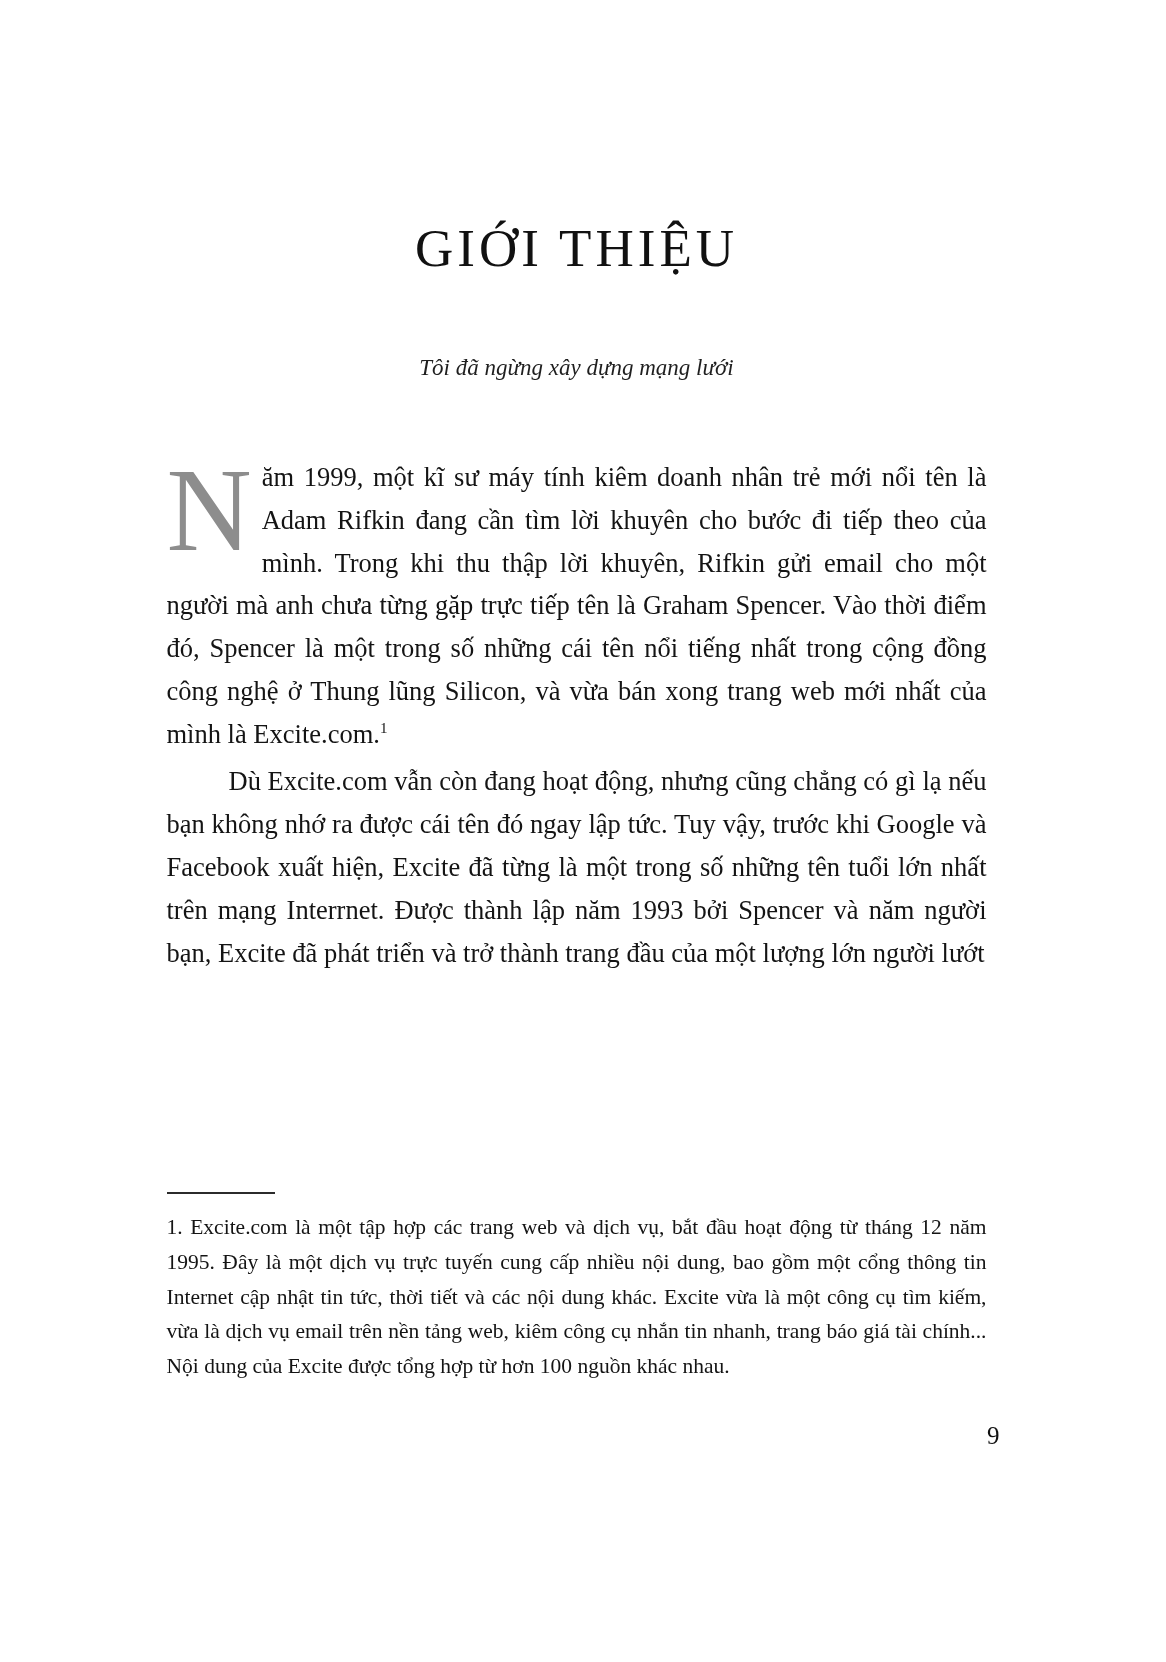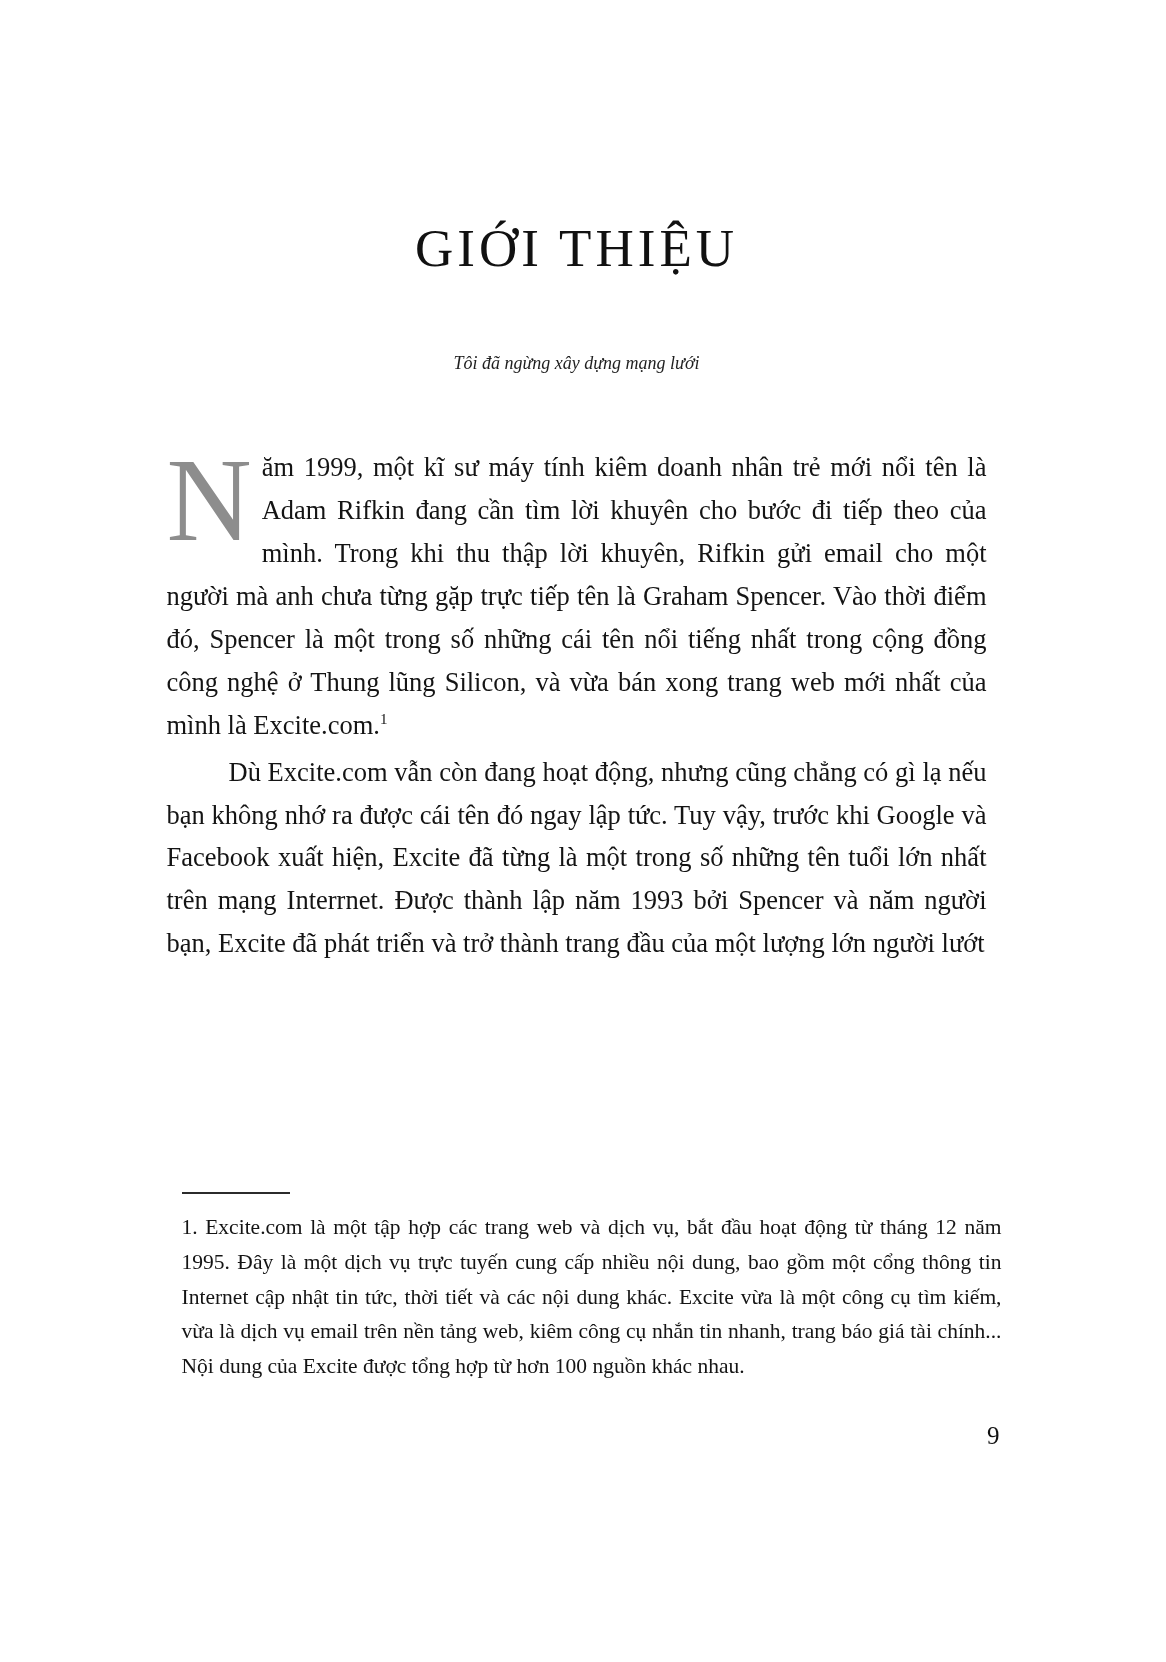--- a/index.html
+++ b/index.html
@@ -31,21 +31,21 @@
     font-family: "Liberation Serif", serif;
     font-weight: 400;
     font-size: 53px;
     letter-spacing: 4px;
     color: #111111;
   }
   .epigraph {
     margin-top: 68px;
     text-align: center;
     font-style: italic;
-    font-size: 18px;
+    font-size: 23px;
     line-height: 1.9;
     color: #1f1f1f;
   }
   .epigraph .line {
     display: block;
   }
   .body-text {
     margin-top: 66px;
     font-size: 26.5px;
     line-height: 1.62;
@@ -68,21 +68,21 @@
     color: #8d8d8d;
     font-weight: 400;
   }
   sup.fn {
     font-size: 15px;
     vertical-align: super;
     line-height: 0;
   }
   .footnote-wrap {
     position: absolute;
-    left: 163px;
+    left: 148px;
     top: 1192px;
     width: 820px;
   }
   .footnote-rule {
     width: 108px;
     height: 2px;
     background: #2b2b2b;
     margin: 0 0 16px 0;
   }
   .footnote {

